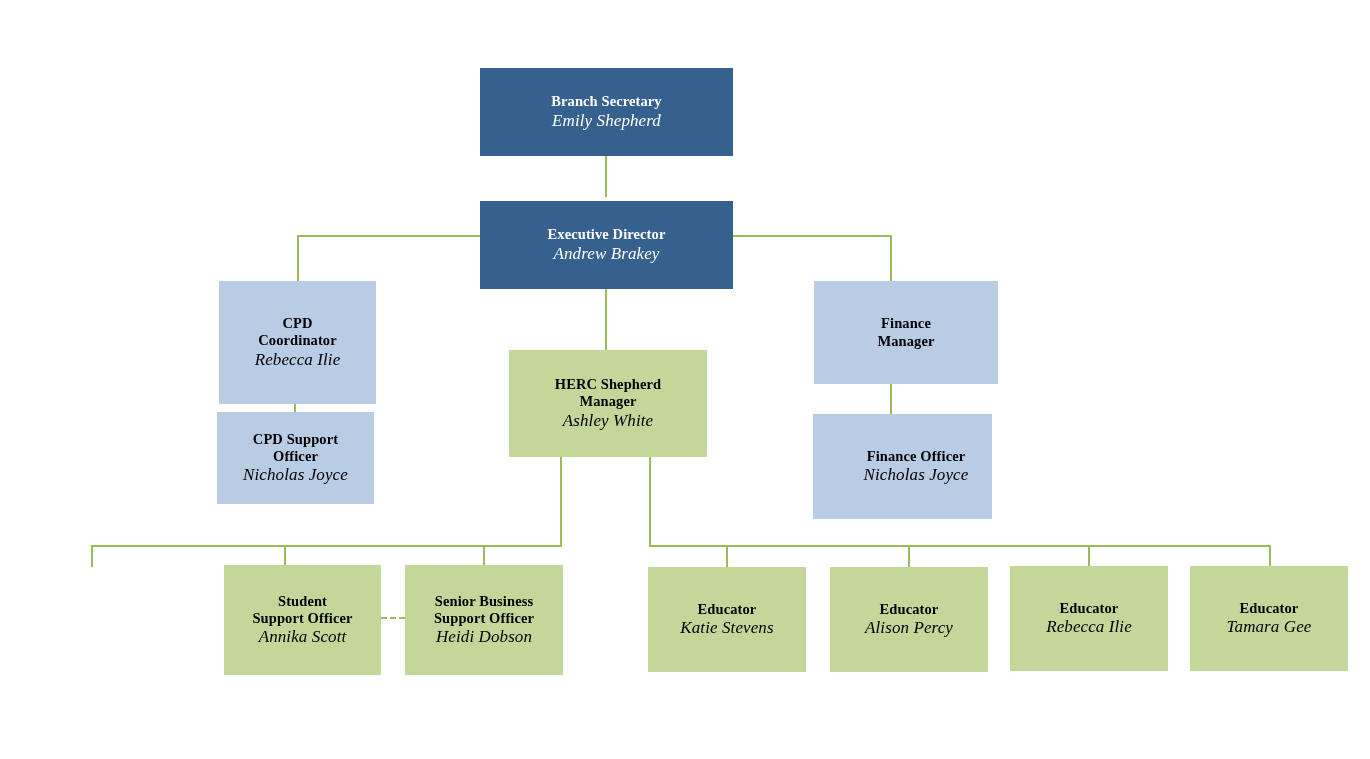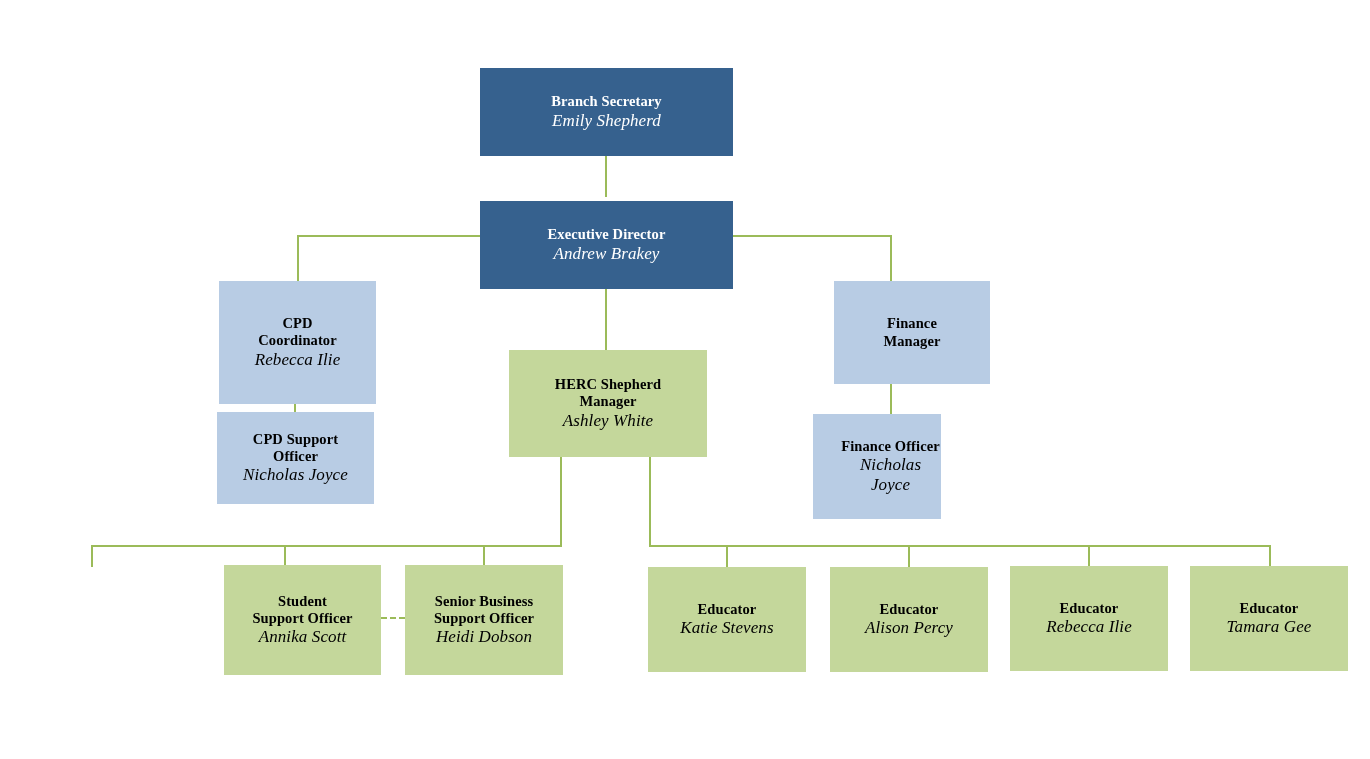--- a/index.html
+++ b/index.html
@@ -109,26 +109,26 @@
     <span class="title">Officer</span>
     <span class="person">Nicholas Joyce</span>
   </div>
 
   <div class="node green" style="left:509px; top:350px; width:198px; height:107px; background:#C4D79B;">
     <span class="title">HERC Shepherd</span>
     <span class="title">Manager</span>
     <span class="person">Ashley White</span>
   </div>
 
-  <div class="node light" style="left:814px; top:281px; width:156px; height:103px; background:#B8CCE4;margin-left:20px;">
+  <div class="node light" style="left:814px; top:281px; width:184px; height:103px; background:#B8CCE4;">
     <span class="title">Finance</span>
     <span class="title">Manager</span>
   </div>
 
-  <div class="node light" style="left:813px; top:414px; width:128px; height:105px; background:#B8CCE4;padding-left:27px;">
+  <div class="node light" style="left:813px; top:414px; width:179px; height:105px; background:#B8CCE4;padding-left:27px;">
     <span class="title">Finance Officer</span>
     <span class="person">Nicholas Joyce</span>
   </div>
 
 
   <div class="node green" style="left:224px; top:565px; width:157px; height:110px; background:#C4D79B;">
     <span class="title">Student</span>
     <span class="title">Support  Officer</span>
     <span class="person">Annika Scott</span>
   </div>

